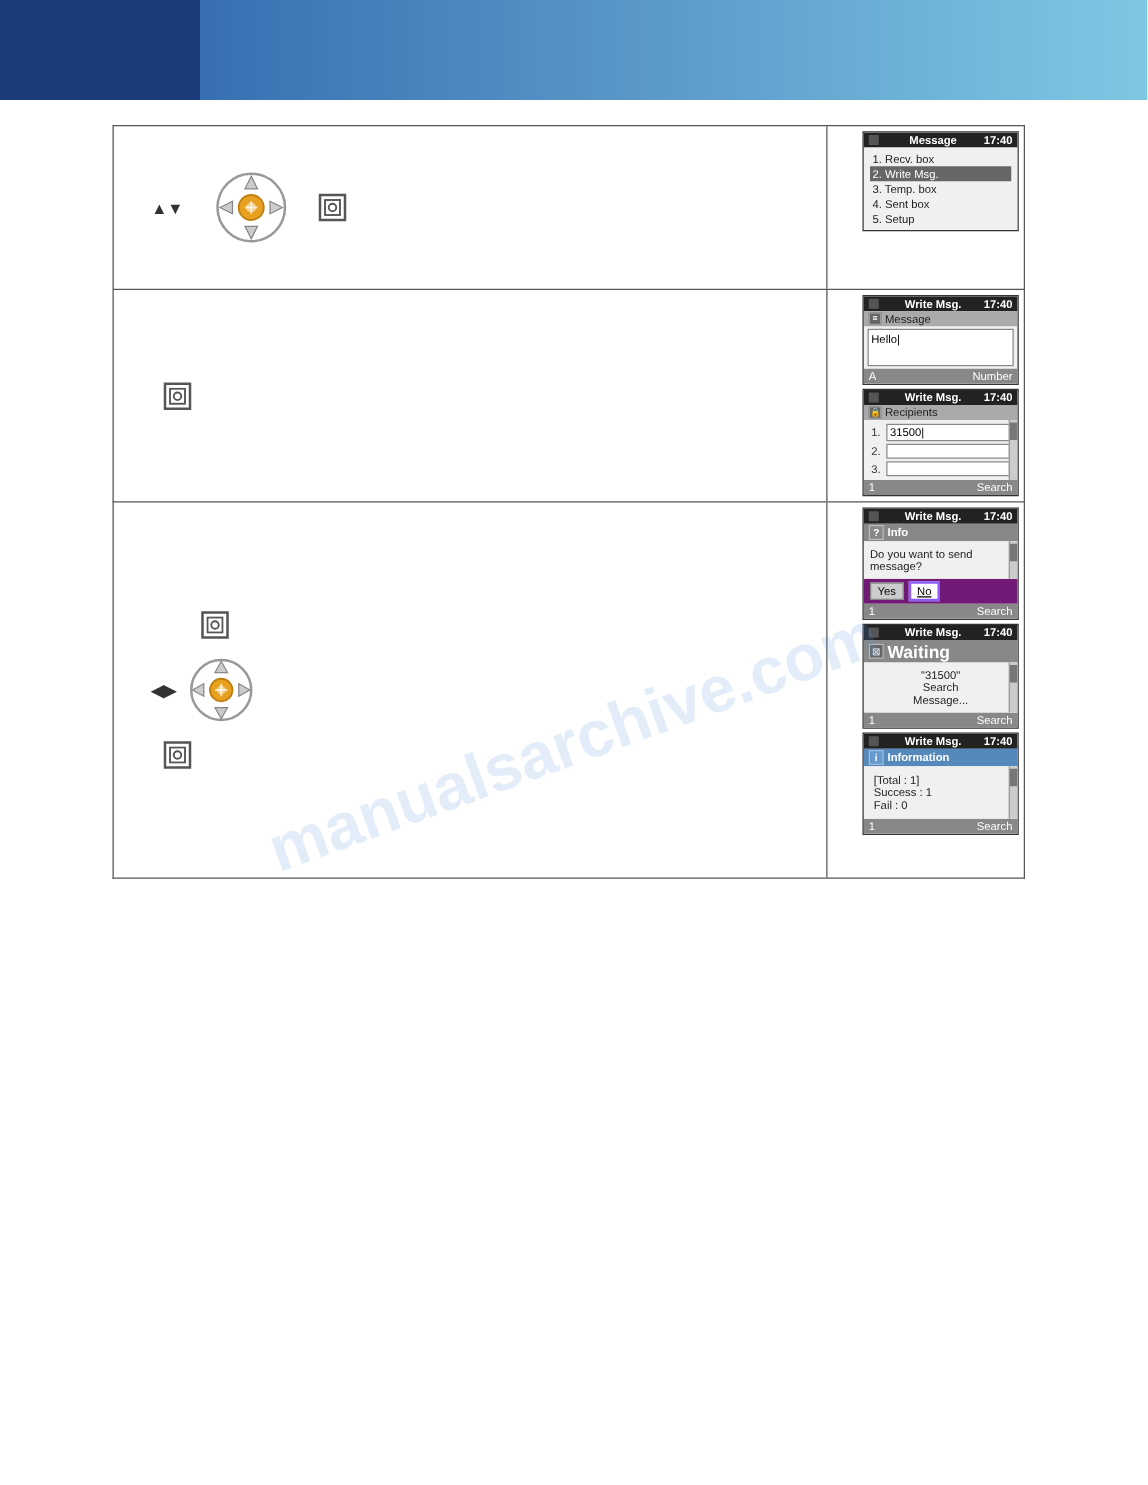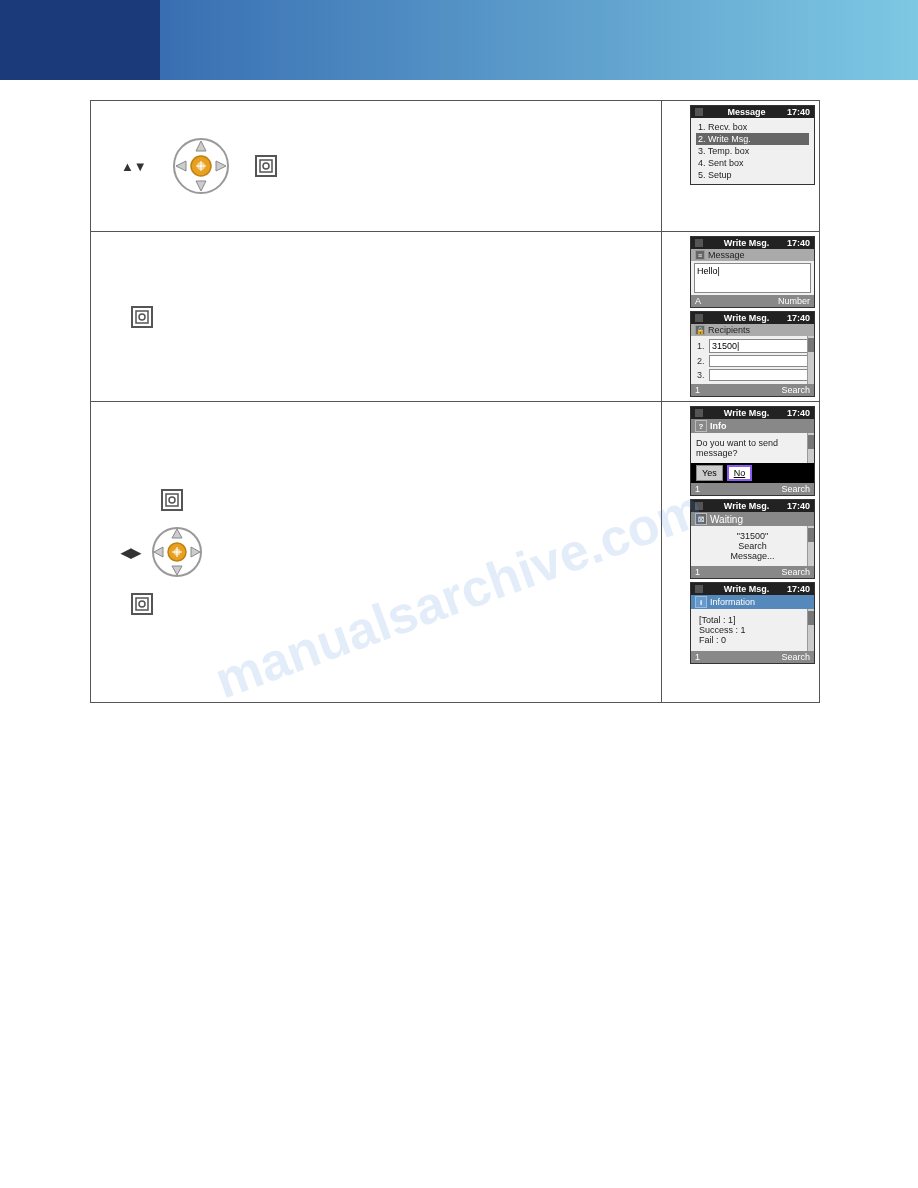--- a/index.html
+++ b/index.html
@@ -351,39 +351,39 @@
           <span style="width:12px; height:12px; background:#888; border:1px solid #bbb; display:inline-flex; align-items:center; justify-content:center; font-size:8px; color:#fff; font-weight:bold;">?</span>
           <span style="font-size:9px; color:#fff; font-weight:bold;">Info</span>
         </div>
         <div style="padding:5px 5px; font-size:9px; color:#222; background:#f0f0f0; position:relative;">
           <span>Do you want to send message?</span>
           
           <div class="scrollbar-right" style="position:absolute; right:0; top:0; bottom:0; width:7px; background:#ccc; border-left:1px solid #999;">
             <div class="scrollbar-thumb"></div>
           </div>
         </div>
-        <div style="display:flex; gap:4px; padding:2px 5px; background:#000000;">
+        <div style="display:flex; gap:4px; padding:2px 5px; background:#701a75;align-items:center;">
           <button class="dialog-btn">Yes</button>
           <button class="dialog-btn selected">No</button>
         </div>
         <div class="screen-footer-bar">
           <span>1</span>
           <span>Search</span>
         </div>
       </div>
 
       <div class="screen-with-scroll">
         <div class="screen-title-bar">
           <span style="display:inline-block; width:8px; height:8px; background:#555; margin-right:3px;"></span>
           <span>Write Msg.</span>
           <span>17:40</span>
         </div>
         <div style="display:flex; align-items:center; background:#888; padding:1px 4px; gap:3px;">
           <span style="width:12px; height:12px; background:#666; border:1px solid #bbb; display:inline-flex; align-items:center; justify-content:center; font-size:8px; color:#fff;">⊠</span>
-          <span style="font-size:10px; color:#fff; font-weight:normal;">Waiting</span>
+          <span style="font-size:14px; color:#fff; font-weight:bold;">Waiting</span>
         </div>
         <div style="padding:5px 5px; font-size:9px; color:#222; background:#f0f0f0; text-align:center; position:relative;">
           <div>"31500"</div>
           <div>Search</div>
           <div>Message...</div>
           <div class="scrollbar-right" style="position:absolute; right:0; top:0; bottom:0; width:7px; background:#ccc; border-left:1px solid #999;">
             <div class="scrollbar-thumb"></div>
           </div>
         </div>
         <div class="screen-footer-bar">
@@ -393,21 +393,21 @@
       </div>
 
       <div class="screen-with-scroll">
         <div class="screen-title-bar">
           <span style="display:inline-block; width:8px; height:8px; background:#555; margin-right:3px;"></span>
           <span>Write Msg.</span>
           <span>17:40</span>
         </div>
         <div style="display:flex; align-items:center; background:#5588bb; padding:1px 4px; gap:3px;">
           <span style="width:12px; height:12px; background:#6699cc; border:1px solid #99bbdd; display:inline-flex; align-items:center; justify-content:center; font-size:8px; color:#fff; font-weight:bold;">i</span>
-          <span style="font-size:9px; color:#fff; font-weight:normal;">Information</span>
+          <span style="font-size:9px; color:#fff; font-weight:bold;">Information</span>
         </div>
         <div style="padding:6px 8px; font-size:9px; color:#222; background:#f0f0f0; position:relative;">
           <div>[Total : 1]</div>
           <div>Success : 1</div>
           <div>Fail : 0</div>
           <div class="scrollbar-right" style="position:absolute; right:0; top:0; bottom:0; width:7px; background:#ccc; border-left:1px solid #999;">
             <div class="scrollbar-thumb"></div>
           </div>
         </div>
         <div class="screen-footer-bar">

